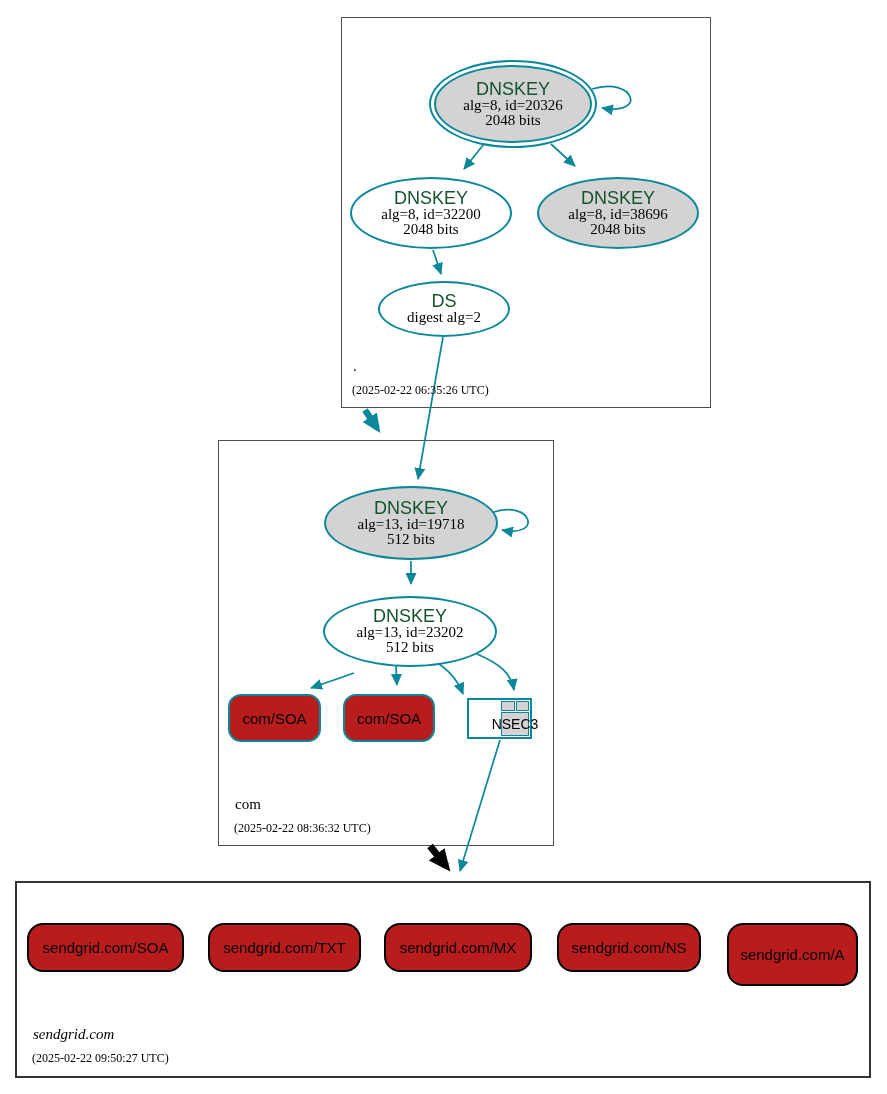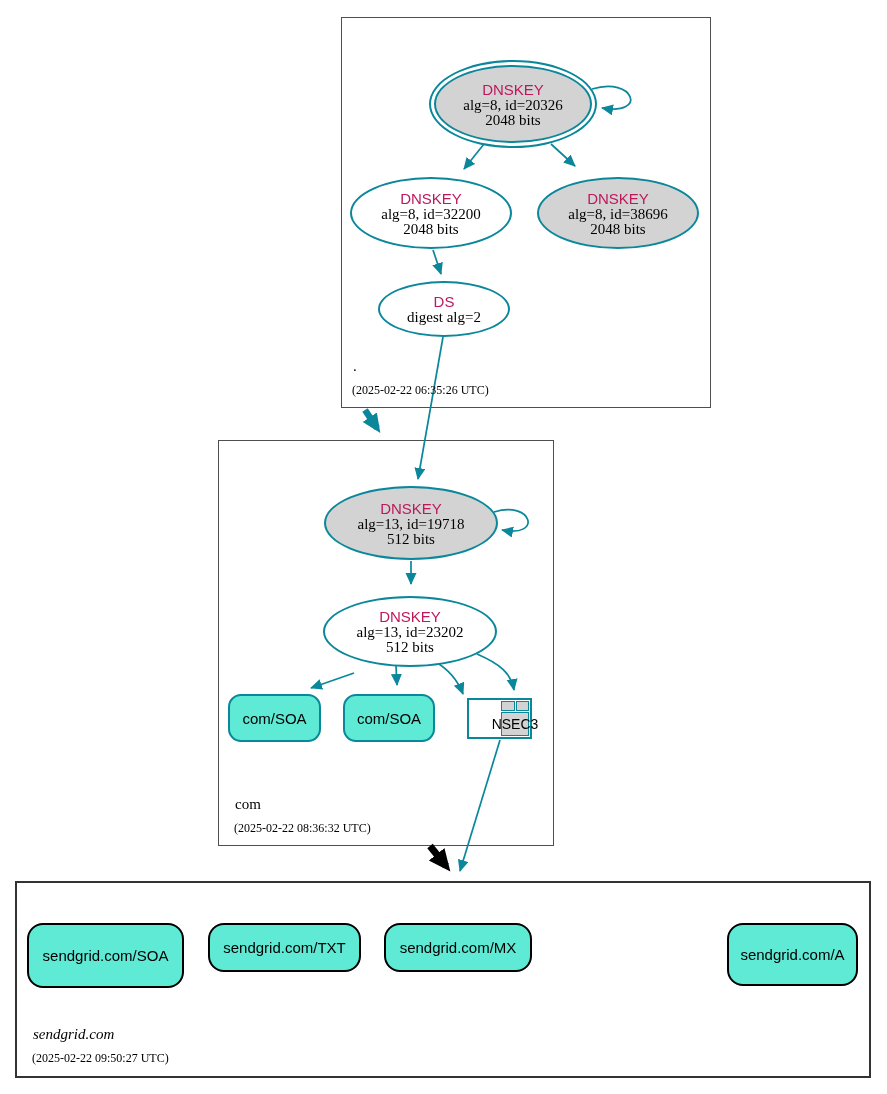--- a/index.html
+++ b/index.html
@@ -15,24 +15,24 @@
   .edges{position:absolute;left:0;top:0;width:887px;height:1094px;pointer-events:none;}
 
   .ellipse{position:absolute;box-sizing:border-box;border:2px solid var(--teal);border-radius:50%;
            background:#fff;display:flex;flex-direction:column;align-items:center;justify-content:center;
            text-align:center;}
   .ellipse.gray{background:var(--keyfill);}
   .ellipse-outer{position:absolute;box-sizing:border-box;border:2px solid var(--teal);border-radius:50%;background:#fff;}
   .ellipse-inner{position:absolute;inset:3px;border:2px solid var(--teal);border-radius:50%;
                  background:var(--keyfill);display:flex;flex-direction:column;align-items:center;
                  justify-content:center;text-align:center;}
-  .node-title{font-size:15px;line-height:17px;color:#be185d;white-space:nowrap;}
+  .node-title{font-size:18px;line-height:17px;color:#14532d;white-space:nowrap;}
   .node-detail{font-family:"Liberation Serif",serif;font-size:15px;line-height:15px;color:#000;white-space:nowrap;}
 
-  .rrset{position:absolute;box-sizing:border-box;border:2px solid #000;border-radius:16px;background:#5eead4;
+  .rrset{position:absolute;box-sizing:border-box;border:2px solid #000;border-radius:16px;background:#b91c1c;
          display:flex;align-items:center;justify-content:center;font-size:15px;color:#000;white-space:nowrap;}
   .rrset.teal{border-color:var(--teal);border-radius:13px;}
 
   .nsec3{position:absolute;box-sizing:border-box;border:2.5px solid var(--teal);background:#fff;
          display:flex;flex-direction:column;padding:1px;gap:1px;}
   .nsec3-cells{display:flex;gap:1px;height:10px;}
   .nsec3-cell{flex:1;background:var(--keyfill);border:1.5px solid var(--teal);box-sizing:border-box;}
   .nsec3-label{flex:1;background:var(--keyfill);border:1.5px solid var(--teal);box-sizing:border-box;
                display:flex;align-items:center;justify-content:center;font-size:14px;color:#000;}
 
@@ -125,21 +125,22 @@
     <div class="nsec3-cells">
       <span class="nsec3-cell"></span>
       <span class="nsec3-cell"></span>
     </div>
     <div class="nsec3-label">NSEC3</div>
   </div>
 
   <div class="zone-label" style="left:235px;top:796px;">com</div>
   <div class="zone-ts" style="left:234px;top:821px;">(2025-02-22 08:36:32 UTC)</div>
 
-  <div class="rrset" style="left:27px;top:923px;width:157px;height:65px;">sendgrid.com/SOA</div>
+  <div class="rrset" style="left:27px;top:923px;width:157px;height:49px;">sendgrid.com/SOA</div>
   <div class="rrset" style="left:384px;top:923px;width:148px;height:49px;">sendgrid.com/MX</div>
   <div class="rrset" style="left:208px;top:923px;width:153px;height:49px;">sendgrid.com/TXT</div>
+  <div class="rrset" style="left:557px;top:923px;width:144px;height:49px;">sendgrid.com/NS</div>
   <div class="rrset" style="left:727px;top:923px;width:131px;height:63px;">sendgrid.com/A</div>
 
   <div class="zone-label" style="left:33px;top:1026px;font-style:italic;">sendgrid.com</div>
   <div class="zone-ts" style="left:32px;top:1051px;">(2025-02-22 09:50:27 UTC)</div>
 
 </div>
 
 </body></html>

